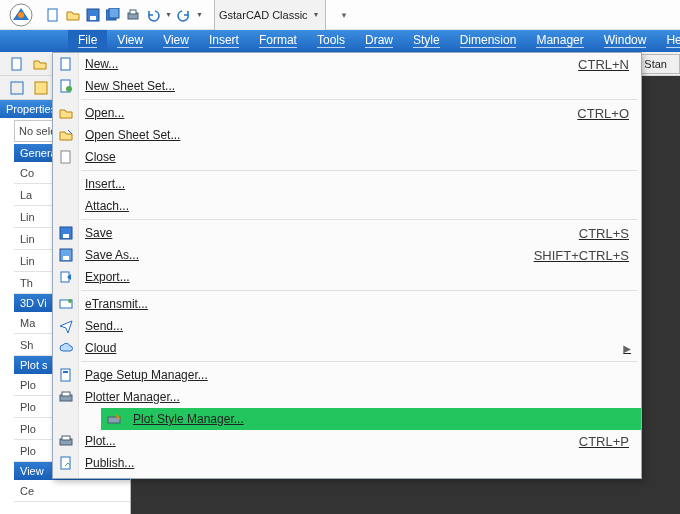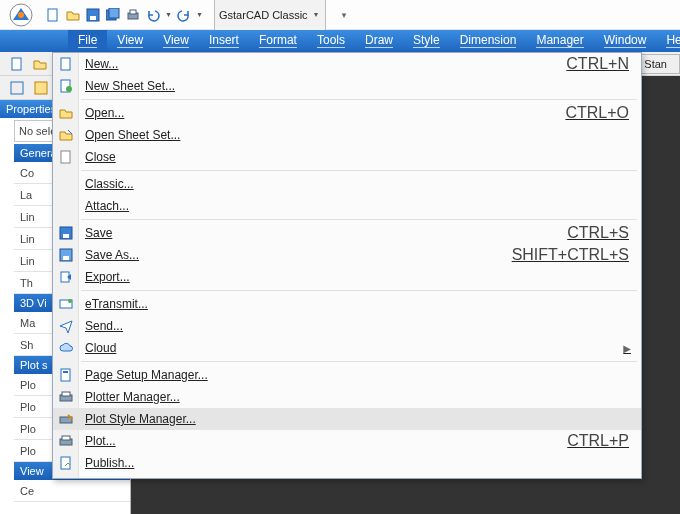--- a/index.html
+++ b/index.html
@@ -74,23 +74,23 @@
     z-index: 10;
   }
   .dropdown .gutter {
     position:absolute; left:0; top:0; bottom:0; width:26px; background:#f1f1f1; border-right:1px solid #e2e2e2;
   }
   .mrow {
     position:relative; height:22px; display:flex; align-items:center; padding-left:32px;
     font-size:12px; cursor:default;text-decoration:underline;
   }
   .mrow .ic { position:absolute; left:4px; top:2px; width:18px; height:18px; display:flex; align-items:center; justify-content:center; }
-  .mrow .kb { margin-left:auto; margin-right:12px; color:#444; font-size:16px; }
+  .mrow .kb { margin-left:auto; margin-right:12px; color:#444; font-size:13px; }
   .mrow .sub { margin-left:auto; margin-right:10px; color:#666; font-size:10px; }
-  .mrow.highlight { background:#e5e5e5; }
+  .mrow.highlight { background:#22c55e;margin-left:48px; }
   .msep { height:1px; margin:2px 4px 2px 28px; background:#e0e0e0; }
   .mbottom-pad{height:4px;}
 
   
   svg { display:block; }
 
   
   .edgeE { position:absolute; right:4px; top:102px; font-size:11px; color:#777; }
 </style>
 </head>
@@ -343,21 +343,21 @@
     <span class="ic">
         <svg width="14" height="14">
           <rect x="2" y="1" width="9" height="12" fill="#fff" stroke="#888"></rect>
         </svg>
       </span>
     <span>Close</span>
   </div>
   <div class="msep"></div>
   <div class="mrow">
     <span class="ic"></span>
-    <span>Classic...</span>
+    <span>Insert...</span>
   </div>
   <div class="mrow">
     <span class="ic"></span>
     <span>Attach...</span>
   </div>
   <div class="msep"></div>
   <div class="mrow">
     <span class="ic">
         <svg width="14" height="14">
           <rect x="1" y="1" width="12" height="12" fill="#3b82d6" stroke="#1c4e96"></rect>

